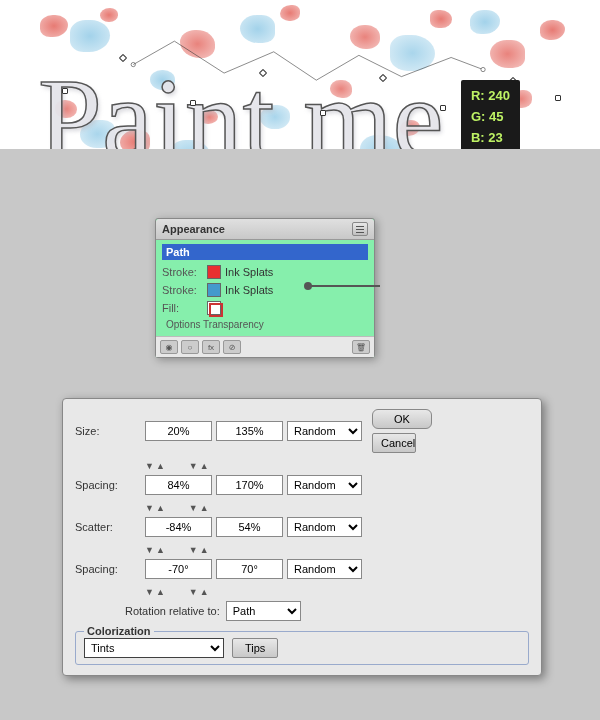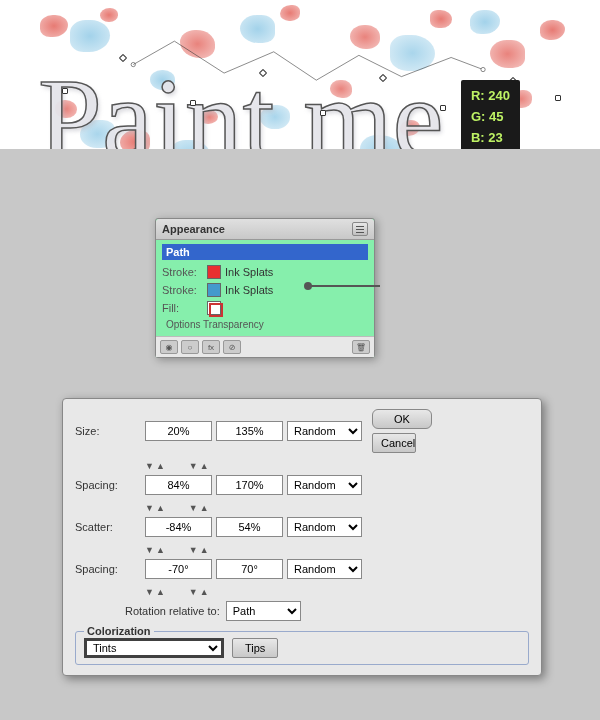--- a/index.html
+++ b/index.html
@@ -360,21 +360,21 @@
       background: linear-gradient(to bottom, #e8e8e8, #c8c8c8);
       border: 1px solid #888;
       padding: 3px 12px;
       font-size: 11px;
       cursor: pointer;
       border-radius: 2px;
     }
 
     .tints-select {
       height: 20px;
-      border: 3px solid #404040;
+      border: 1px solid #404040;
       background: white;
       font-size: 11px;
       padding: 0 2px;
       width: 140px;
       cursor: pointer;
     }
   </style>
 </head>
 <body>
 

